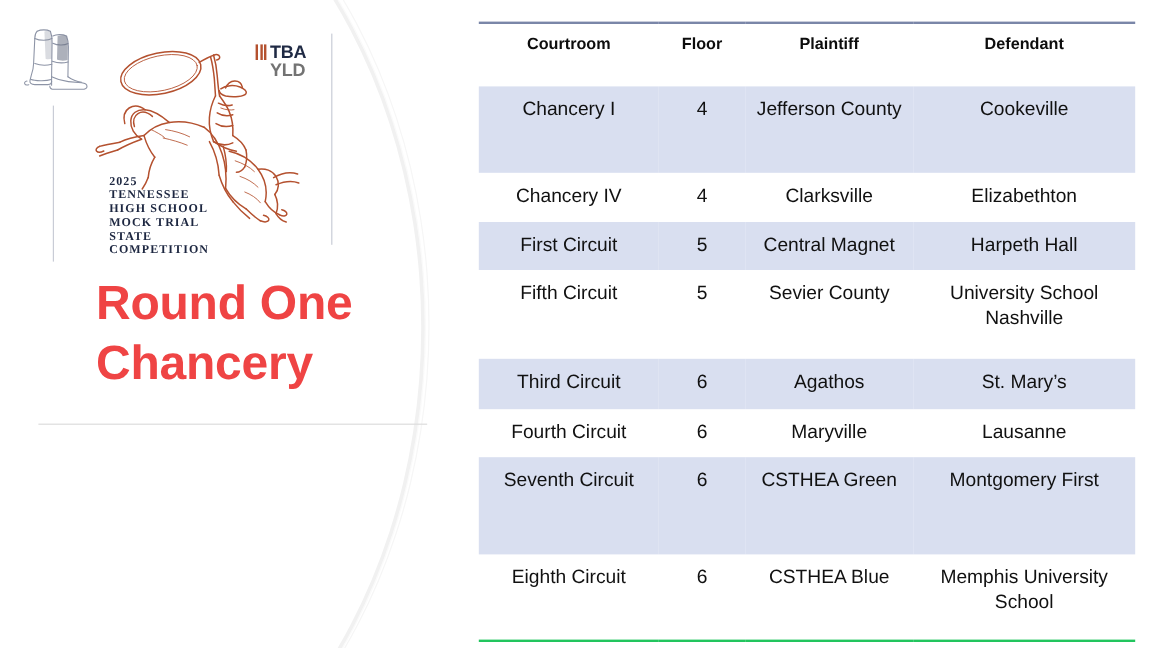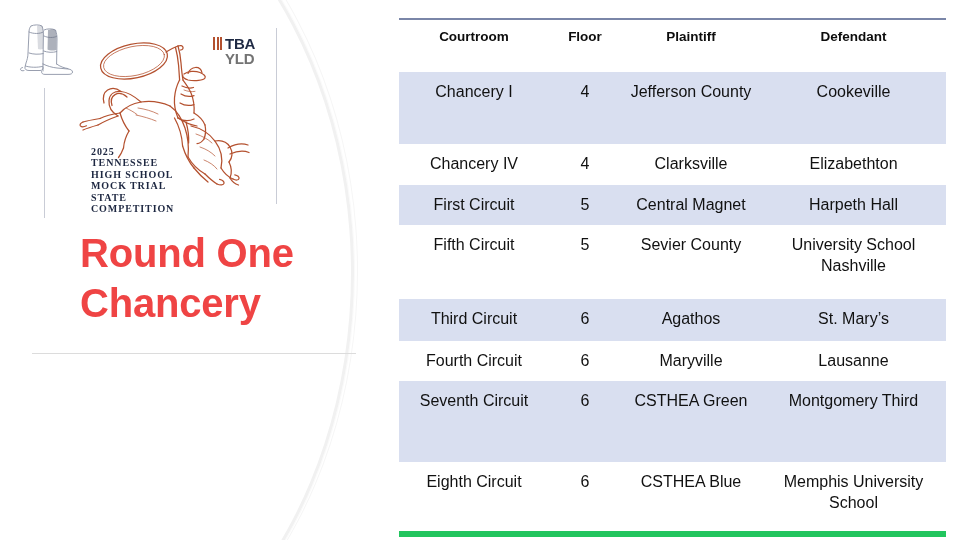--- a/index.html
+++ b/index.html
@@ -196,21 +196,21 @@
     color: #111111;
     text-align: center;
     vertical-align: top;
     padding: 9px 4px 0 4px;
     line-height: 21px;
   }
   table.pairings tbody tr.band td {
     background: #d9dff0;
   }
   table.pairings tbody tr:last-child td {
-    border-bottom: 6px solid #22c55e;
+    border-bottom: 2px solid #22c55e;
   }
   .col-courtroom { width: 150px; }
   .col-floor     { width: 72px; }
   .col-plaintiff { width: 140px; }
   .col-defendant { width: 185px; }
 </style>
 </head>
 <body>
 
 <div id="slide">
@@ -398,21 +398,21 @@
           <tr style="height: 40px;">
             <td>Fourth Circuit</td>
             <td>6</td>
             <td>Maryville</td>
             <td>Lausanne</td>
           </tr>
           <tr class="band" style="height: 81px;">
             <td>Seventh Circuit</td>
             <td>6</td>
             <td>CSTHEA Green</td>
-            <td>Montgomery Third</td>
+            <td>Montgomery First</td>
           </tr>
           <tr style="height: 72px;">
             <td>Eighth Circuit</td>
             <td>6</td>
             <td>CSTHEA Blue</td>
             <td>Memphis University School</td>
           </tr>
         </tbody>
     </table>
   </div>

